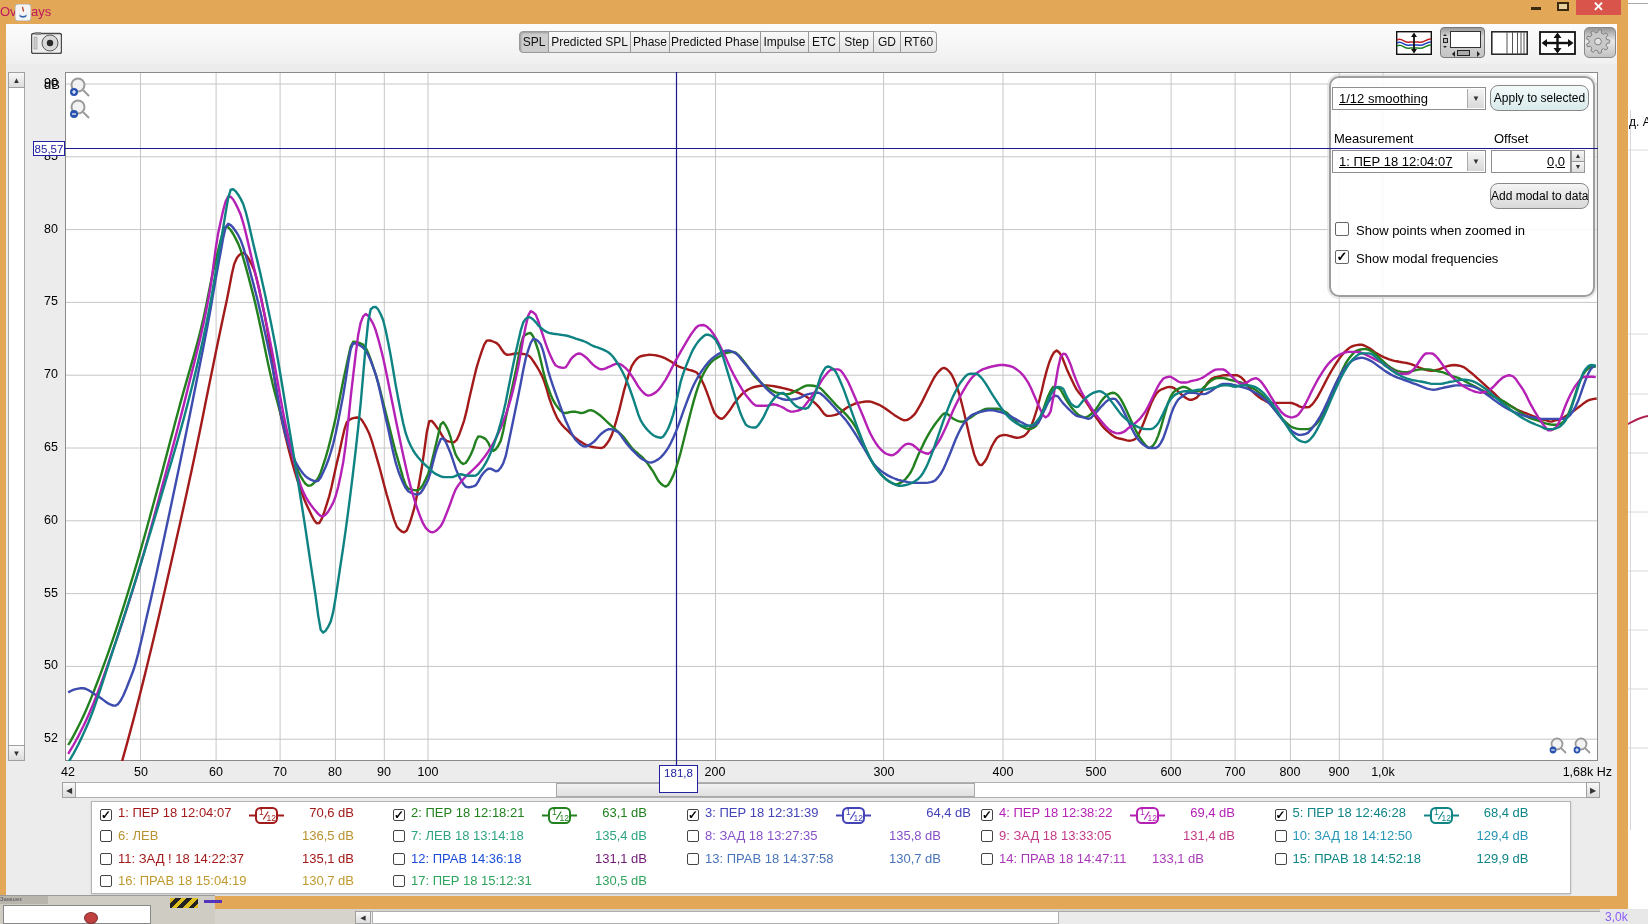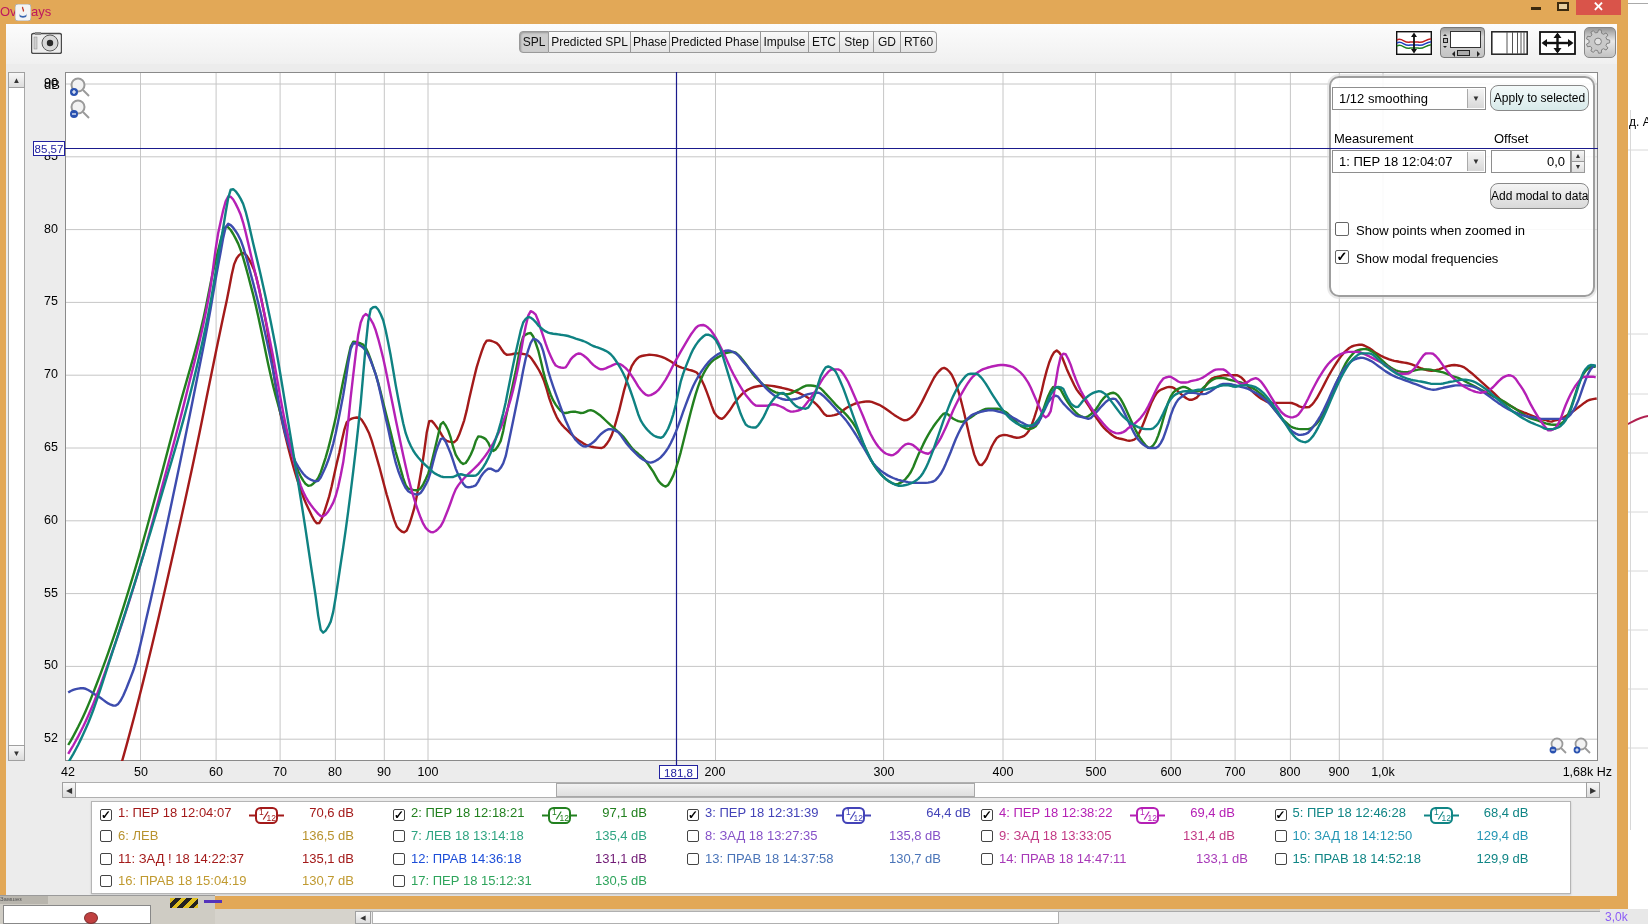--- a/index.html
+++ b/index.html
@@ -29,27 +29,27 @@
 #hthumb { left:556px; top:783px; width:419px; height:14px; background:linear-gradient(#f2f2f2,#dfdfdf); border:1px solid #a8a8a8; }
 .hbtn { position:absolute; top:782px; width:14px; height:16px; background:linear-gradient(#f8f8f8,#dcdcdc); border:1px solid #a0a0a0; font-size:8px; color:#333; text-align:center; line-height:15px; }
 #legend { left:91px; top:801px; width:1480px; height:93px; background:#fff; border:1px solid #b5b5b5; box-shadow:0 1px 2px rgba(0,0,0,.15); }
 .lrow { position:absolute; height:18px; font-size:13px; white-space:nowrap; }
 .cb { display:inline-block; width:12px; height:12px; border:1px solid #444; border-radius:2px; background:#fff; vertical-align:-2px; margin-right:6px; font-size:12px; line-height:11px; color:#000; text-align:center; }
 .cb.ck { font-weight:bold; }
 .lname { font-size:13px; }
 .lval { position:absolute; width:76px; text-align:right; font-size:13px; white-space:nowrap; }
 #panel { left:1329px; top:76px; width:266px; height:221px; background:rgba(255,255,255,.88); border:2px solid #9e9e9e; border-radius:10px; box-shadow:0 0 0 2px rgba(220,220,220,.6); }
 .combo { position:absolute; background:#fff; border:1px solid #8e8e8e; font-size:13px; color:#000; }
-.combo .txt { position:absolute; left:6px; top:3px; white-space:nowrap; }
+.combo .txt { position:absolute; left:6px; top:3px; white-space:nowrap;text-decoration:underline; }
 .combo .arr { position:absolute; right:1px; top:1px; bottom:1px; width:17px; background:linear-gradient(#f5f5f5,#d8d8d8); border-left:1px solid #aaa; text-align:center; color:#333; font-size:8px; line-height:19px; }
 .btn { position:absolute; border:1px solid #888; border-radius:8px; font-size:12px; color:#000; text-align:center; white-space:nowrap; overflow:hidden; }
 .plabel { position:absolute; font-size:13px; color:#000; white-space:nowrap; }
 .pcb { position:absolute; width:14px; height:14px; border:1.5px solid #666; border-radius:2px; background:#fff; font-size:13px; line-height:12px; text-align:center; font-weight:bold; color:#000; }
 #curlabY { left:33px; top:141px; width:32px; height:15px; background:#fff; border:1px solid #2222a0; color:#2222a0; font-size:11.5px; text-align:center; line-height:14px; }
-#curlabX { left:659px; top:765px; width:39px; height:14px; background:#fff; border:1px solid #2222a0; color:#2222a0; font-size:11.5px; text-align:center; line-height:14px; }
+#curlabX { left:659px; top:765px; width:39px; height:28px; background:#fff; border:1px solid #2222a0; color:#2222a0; font-size:11.5px; text-align:center; line-height:14px; }
 </style></head>
 <body>
 <div class="abs" id="titlebar"></div>
 <div class="abs" id="title">Overlays</div>
 <svg class="abs" style="left:15px;top:4px" width="16" height="17" viewBox="0 0 16 17">
  <rect x="0" y="0" width="16" height="17" rx="3" fill="#f4f4f4" stroke="#b0b0b0"></rect>
  <path d="M4,9 C4,13 12,13 12,9 L11.3,12.5 C11,14 5,14 4.7,12.5 Z" fill="#3a66b0"></path>
  <path d="M8,3 C6,4.5 10,5.5 8,7.5" stroke="#c03a2a" stroke-width="1.3" fill="none"></path>
 </svg>
 <div class="abs" id="minb"></div>
@@ -234,21 +234,21 @@
 <div class="lval" style="left:278px;top:805px;color:#a31a1a">70,6 dB</div>
 <div class="lrow" style="left:393px;top:805px"><span class="cb ck">✓</span><span class="lname" style="color:#22801f">2: ПЕР 18 12:18:21</span></div>
 <svg class="abs" style="left:542px;top:807px" width="35" height="17" viewBox="0 0 35 17">
     <line x1="0" y1="8.5" x2="7" y2="8.5" stroke="#22801f" stroke-width="2"></line>
     <line x1="28" y1="8.5" x2="35" y2="8.5" stroke="#22801f" stroke-width="2"></line>
     <rect x="7" y="1" width="21" height="15" rx="4.5" fill="#fff" stroke="#22801f" stroke-width="2"></rect>
     <text x="10" y="8" font-size="8.5" fill="#22801f" font-family="Liberation Sans">1</text>
     <line x1="14.2" y1="12.5" x2="19.2" y2="4.5" stroke="#22801f" stroke-width="1.2"></line>
     <text x="17.5" y="14" font-size="8.5" fill="#22801f" font-family="Liberation Sans">12</text>
   </svg>
-<div class="lval" style="left:571px;top:805px;color:#22801f">97,1 dB</div>
+<div class="lval" style="left:571px;top:805px;color:#22801f">63,1 dB</div>
 <div class="lrow" style="left:687px;top:805px"><span class="cb ck">✓</span><span class="lname" style="color:#4343b8">3: ПЕР 18 12:31:39</span></div>
 <svg class="abs" style="left:836px;top:807px" width="35" height="17" viewBox="0 0 35 17">
     <line x1="0" y1="8.5" x2="7" y2="8.5" stroke="#4343b8" stroke-width="2"></line>
     <line x1="28" y1="8.5" x2="35" y2="8.5" stroke="#4343b8" stroke-width="2"></line>
     <rect x="7" y="1" width="21" height="15" rx="4.5" fill="#fff" stroke="#4343b8" stroke-width="2"></rect>
     <text x="10" y="8" font-size="8.5" fill="#4343b8" font-family="Liberation Sans">1</text>
     <line x1="14.2" y1="12.5" x2="19.2" y2="4.5" stroke="#4343b8" stroke-width="1.2"></line>
     <text x="17.5" y="14" font-size="8.5" fill="#4343b8" font-family="Liberation Sans">12</text>
   </svg>
 <div class="lval" style="left:895px;top:805px;color:#4343b8">64,4 dB</div>
@@ -282,21 +282,21 @@
 <div class="lval" style="left:1159px;top:828px;color:#c23a85">131,4 dB</div>
 <div class="lrow" style="left:1274.5px;top:828px"><span class="cb"></span><span class="lname" style="color:#2596b4">10: ЗАД 18 14:12:50</span></div>
 <div class="lval" style="left:1452.5px;top:828px;color:#2596b4">129,4 dB</div>
 <div class="lrow" style="left:100px;top:850.5px"><span class="cb"></span><span class="lname" style="color:#a31a1a">11: ЗАД ! 18 14:22:37</span></div>
 <div class="lval" style="left:278px;top:850.5px;color:#a31a1a">135,1 dB</div>
 <div class="lrow" style="left:393px;top:850.5px"><span class="cb"></span><span class="lname" style="color:#1d4ed8">12: ПРАВ 14:36:18</span></div>
 <div class="lval" style="left:571px;top:850.5px;color:#701a75">131,1 dB</div>
 <div class="lrow" style="left:687px;top:850.5px"><span class="cb"></span><span class="lname" style="color:#4a74b8">13: ПРАВ 18 14:37:58</span></div>
 <div class="lval" style="left:865px;top:850.5px;color:#4a74b8">130,7 dB</div>
 <div class="lrow" style="left:981px;top:850.5px"><span class="cb"></span><span class="lname" style="color:#a83ab8">14: ПРАВ 18 14:47:11</span></div>
-<div class="lval" style="left:1172px;top:850.5px;color:#a83ab8">133,1 dB</div>
+<div class="lval" style="left:1128px;top:850.5px;color:#a83ab8">133,1 dB</div>
 <div class="lrow" style="left:1274.5px;top:850.5px"><span class="cb"></span><span class="lname" style="color:#108585">15: ПРАВ 18 14:52:18</span></div>
 <div class="lval" style="left:1452.5px;top:850.5px;color:#108585">129,9 dB</div>
 <div class="lrow" style="left:100px;top:873px"><span class="cb"></span><span class="lname" style="color:#c09a30">16: ПРАВ 18 15:04:19</span></div>
 <div class="lval" style="left:278px;top:873px;color:#c09a30">130,7 dB</div>
 <div class="lrow" style="left:393px;top:873px"><span class="cb"></span><span class="lname" style="color:#2ea45c">17: ПЕР 18 15:12:31</span></div>
 <div class="lval" style="left:571px;top:873px;color:#2ea45c">130,5 dB</div>
 
 <div class="abs" id="panel"></div>
 <div class="combo" style="left:1332px;top:87px;width:154px;height:23px">
     <span class="txt">1/12 smoothing</span>

